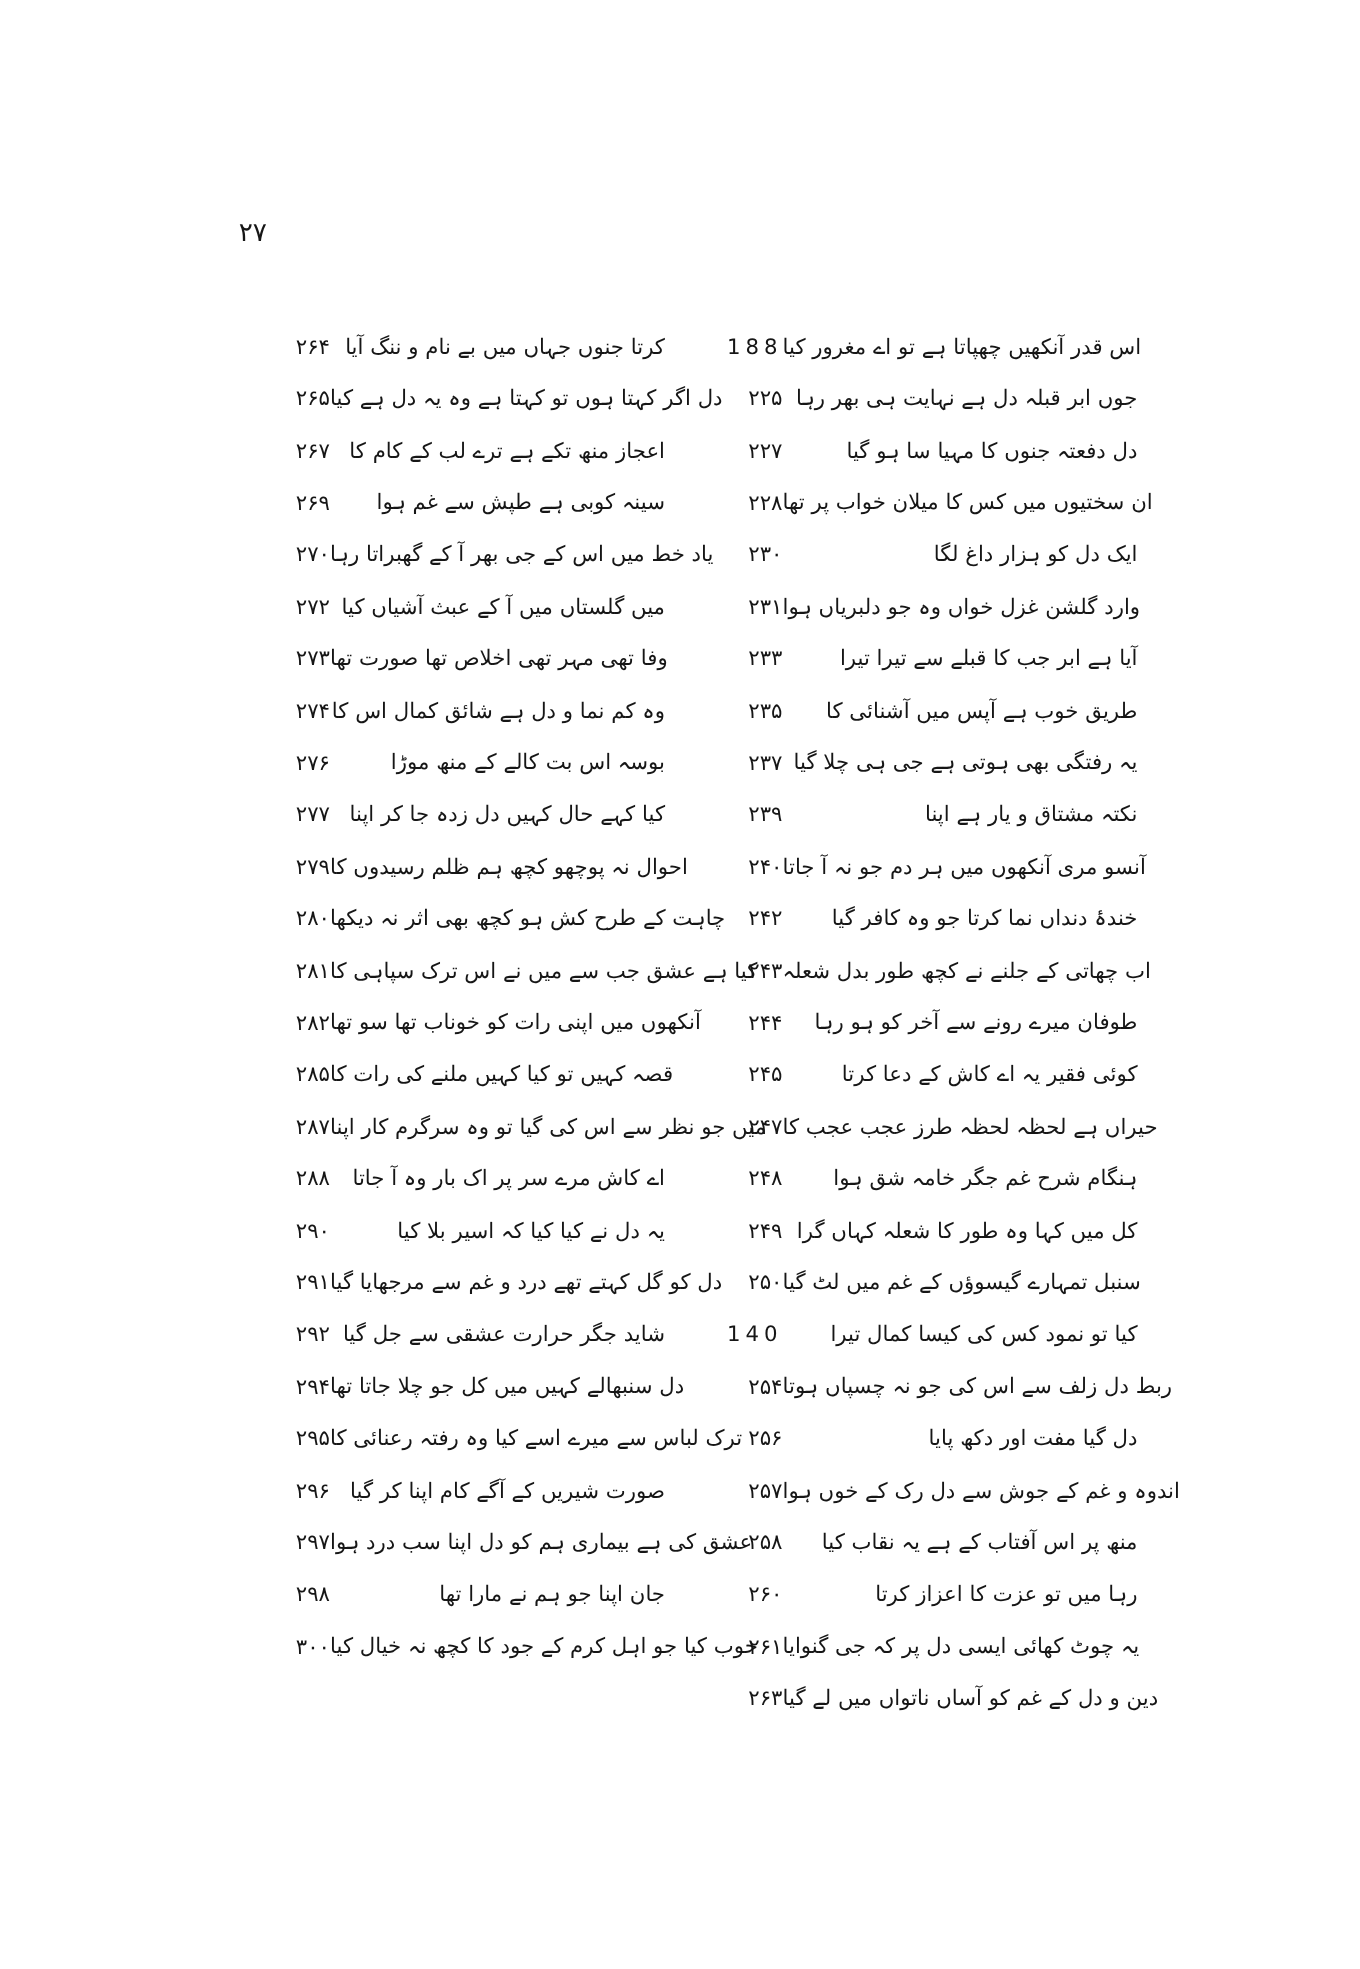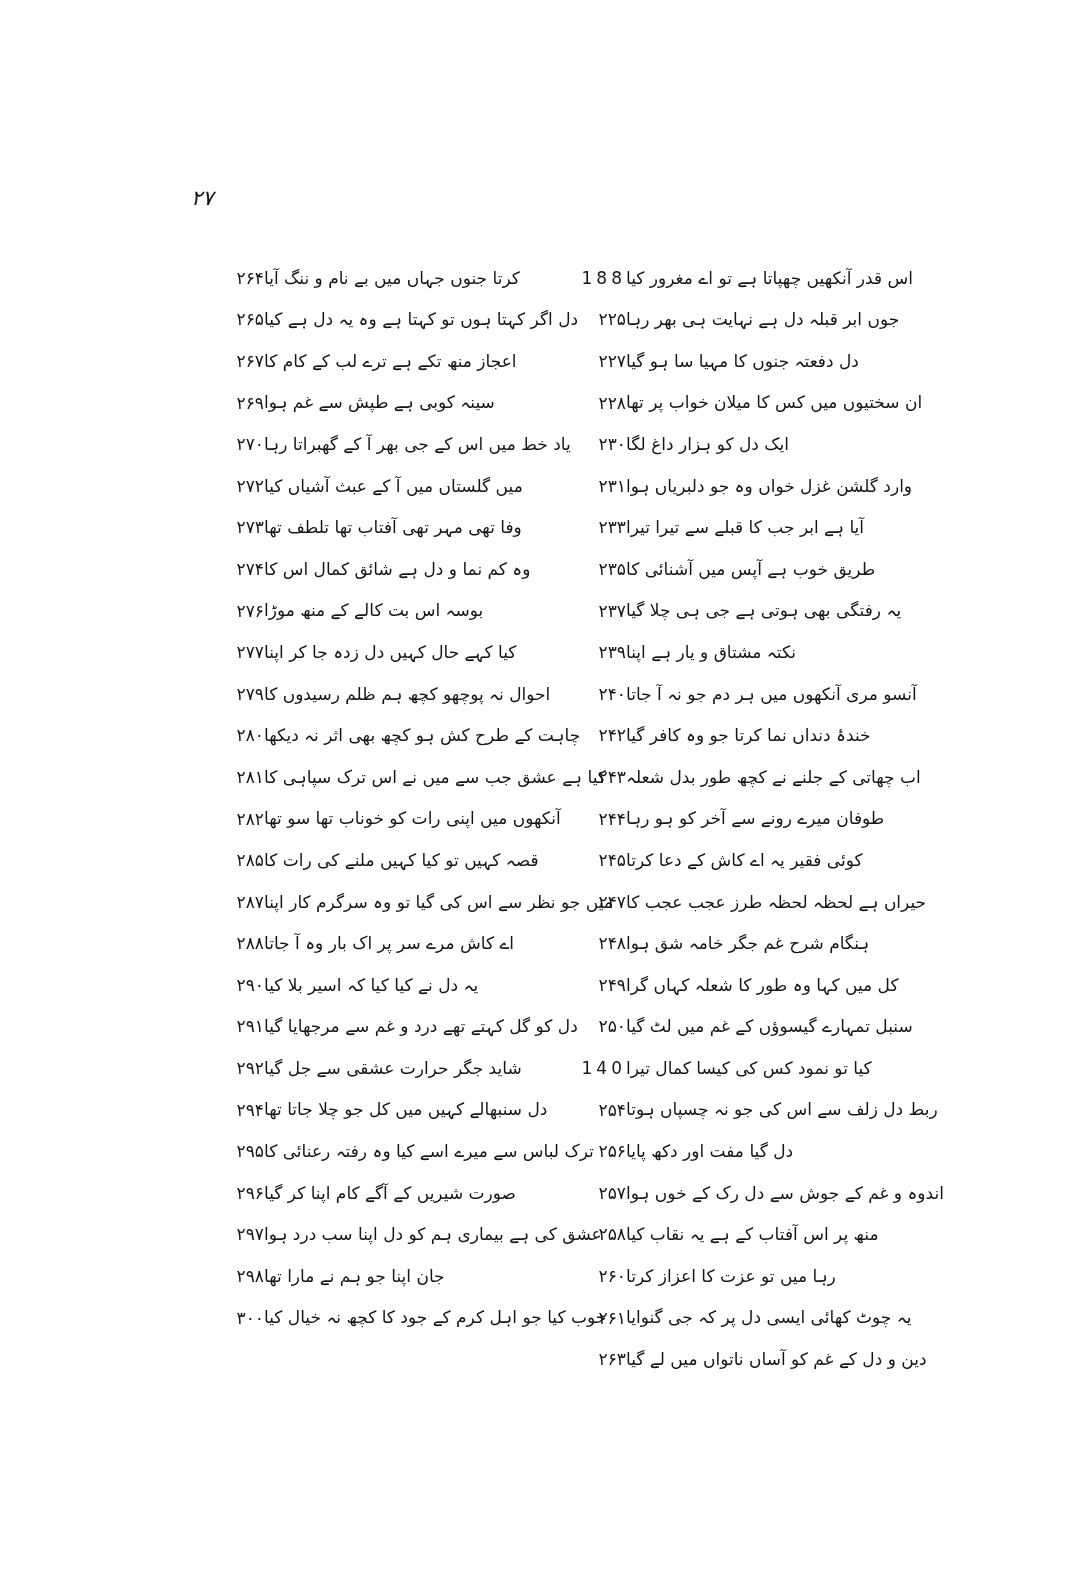--- a/index.html
+++ b/index.html
@@ -8,25 +8,24 @@
     width: 1088px;
     height: 1575px;
     background: #ffffff;
     font-family: "DejaVu Sans", sans-serif;
     color: #161616;
     overflow: hidden;
   }
   .folio {
     position: absolute;
     left: 191px;
-    top: 186px;
+    top: 174px;
     font-size: 21px;
     letter-spacing: 3px;
     direction: rtl;
-    font-style: italic;
   }
   .toc-col {
     position: absolute;
     top: 257px;
     display: flex;
     flex-direction: column;
   }
   .toc-col.col-right { left: 552px; width: 358px; }
   .toc-col.col-left  { left: 190px; width: 342px; }
   .row {
@@ -38,21 +37,21 @@
     width: 74px;
     flex: 0 0 74px;
     font-size: 17px;
     letter-spacing: 4px;
     direction: rtl;
     text-align: right;
     white-space: nowrap;
   }
   .title {
     flex: 1 1 auto;
-    text-align: left;
+    text-align: right;
     direction: rtl;
     unicode-bidi: plaintext;
     font-size: 17px;
     white-space: nowrap;
     line-height: 1.2;
   }
 </style>
 </head>
 <body>
 
@@ -190,21 +189,21 @@
       <div class="row">
         <span class="num">۲۷۰</span>
         <span class="title">یاد خط میں اس کے جی بھر آ کے گھبراتا رہا</span>
       </div>
       <div class="row">
         <span class="num">۲۷۲</span>
         <span class="title">میں گلستاں میں آ کے عبث آشیاں کیا</span>
       </div>
       <div class="row">
         <span class="num">۲۷۳</span>
-        <span class="title">وفا تھی مہر تھی آفتاب تھا تلطف تھا</span>
+        <span class="title">وفا تھی مہر تھی اخلاص تھا صورت تھا</span>
       </div>
       <div class="row">
         <span class="num">۲۷۴</span>
         <span class="title">وہ کم نما و دل ہے شائق کمال اس کا</span>
       </div>
       <div class="row">
         <span class="num">۲۷۶</span>
         <span class="title">بوسہ اس بت کالے کے منھ موڑا</span>
       </div>
       <div class="row">

